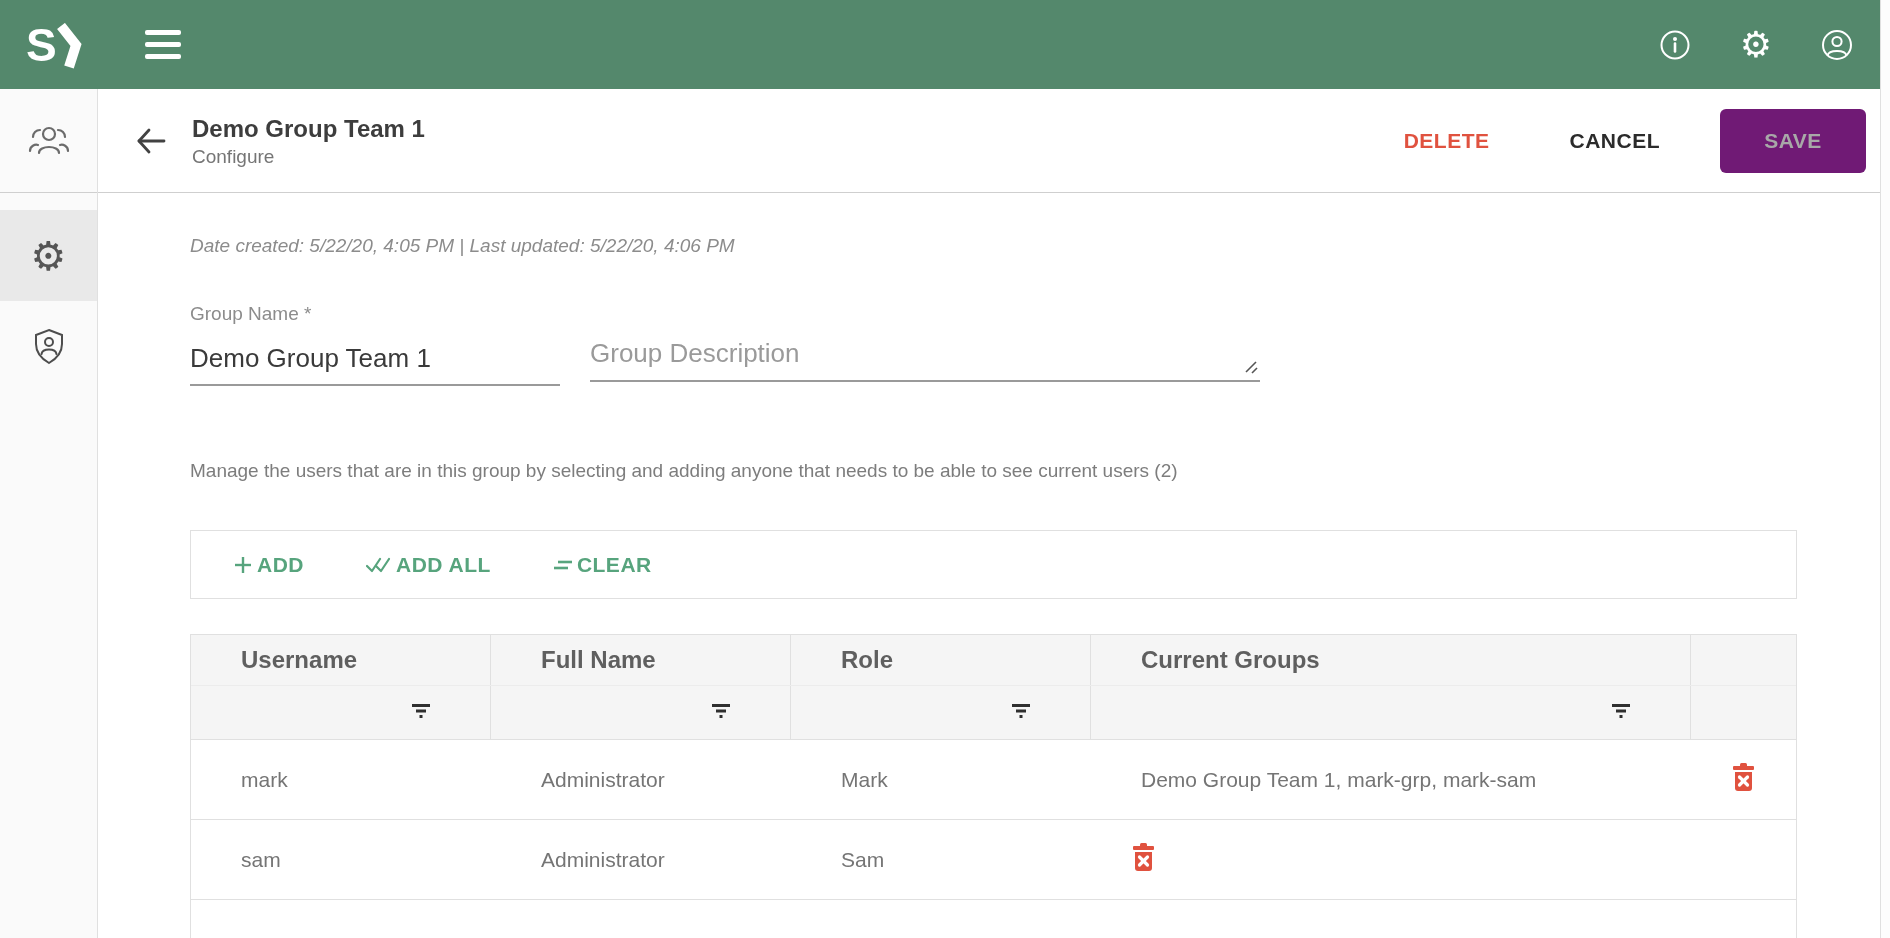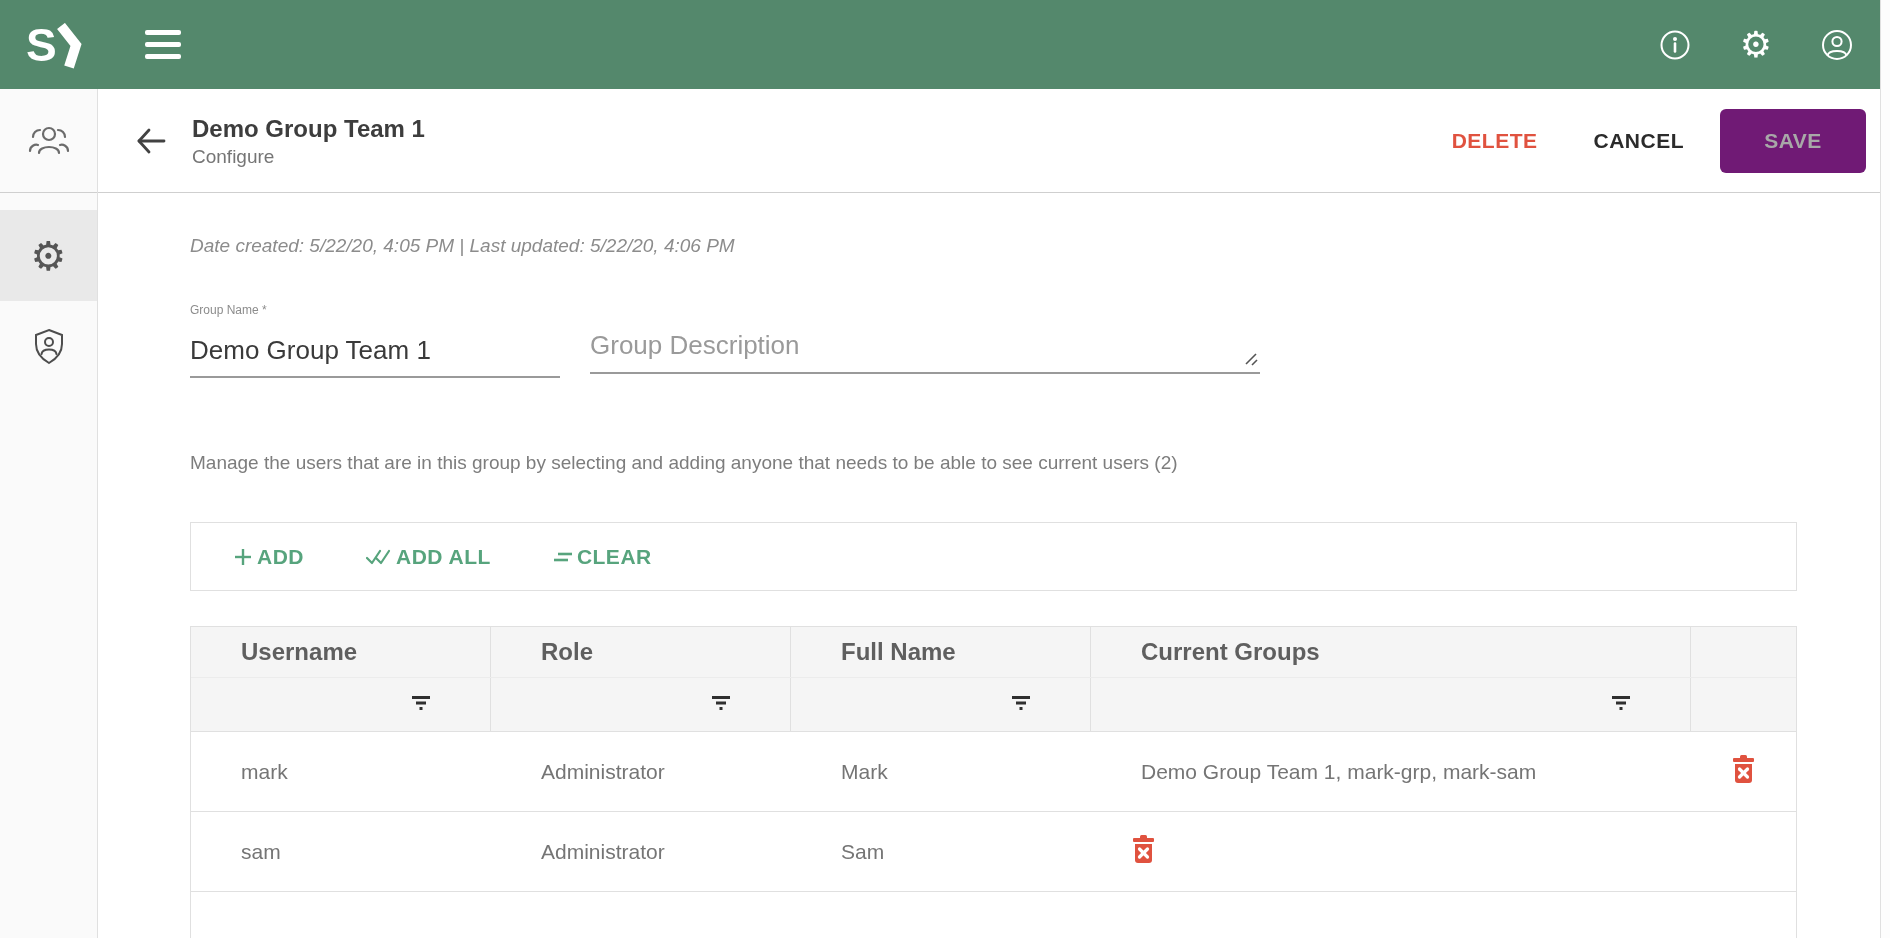--- a/index.html
+++ b/index.html
@@ -33,35 +33,35 @@
   .gear-glyph { font-size:40px; color:#555; font-family:"DejaVu Sans", sans-serif; line-height:1; }
 
   
   .page-header { position:absolute; left:98px; top:89px; width:1782px; height:104px;
                  background:#fff; border-bottom:1px solid #cfcfcf;
                  display:flex; align-items:center; padding:0 14px 0 36px; }
   .back-btn { width:34px; height:34px; display:flex; align-items:center; justify-content:center; cursor:pointer; }
   .title-block { margin-left:24px; }
   .page-title { font-size:24px; font-weight:bold; color:#3d3d3d; line-height:1.25; }
   .page-subtitle { font-size:19px; color:#757575; margin-top:2px; }
-  .header-actions { margin-left:auto; display:flex; align-items:center; gap:16px; }
+  .header-actions { margin-left:auto; display:flex; align-items:center; gap:40px; }
   .txt-btn { border:none; background:transparent; font-family:inherit; font-size:21px;
              font-weight:bold; letter-spacing:0.5px; cursor:pointer; padding:14px 20px; }
   .btn-delete { color:#e0523f; }
   .btn-cancel { color:#2b2b2b; }
   .btn-save { color:#a8a8a8; background:#701a75; border-radius:6px; width:146px; height:64px; cursor:default; }
 
   
   .content { position:absolute; left:98px; top:193px; width:1782px; height:745px;
              background:#fff; padding:42px 0 0 92px; overflow:hidden; }
   .meta-line { font-size:19px; font-style:italic; color:#8c8c8c; }
 
   .form-row { margin-top:46px; display:flex; align-items:flex-end; }
   .name-field { width:370px; }
-  .field-label { font-size:12px; color:#8c8c8c; margin-bottom:14px; }
+  .field-label { font-size:19px; color:#8c8c8c; margin-bottom:14px; }
   .name-input { width:370px; border:none; border-bottom:2px solid #9a9a9a; outline:none;
                 font-family:inherit; font-size:26px; color:#3a3a3a; padding:4px 0 10px 0; background:transparent; }
   .desc-wrap { position:relative; margin-left:30px; width:670px; }
   .desc-input { width:670px; height:52px; border:none; border-bottom:2px solid #9a9a9a; outline:none;
                 resize:none; overflow:hidden; font-family:inherit; font-size:26px; color:#3a3a3a;
                 padding:8px 0 10px 0; background:transparent; }
   .desc-input::placeholder, .name-input::placeholder { color:#9a9a9a; }
   .resize-handle { position:absolute; right:2px; bottom:12px; }
 
   .manage-text { margin-top:74px; font-size:19px; color:#7d7d7d; }
@@ -216,22 +216,22 @@
           <line x1="1" y1="11" x2="15" y2="11" stroke="#57a47d" stroke-width="2.6"></line>
         </svg>
         <span>CLEAR</span>
       </button>
     </div>
 
     <div class="users-grid">
 
       <div class="grid-row head-row">
         <div class="gc c1">Username</div>
+        <div class="gc c3">Full Name</div>
         <div class="gc c2">Role</div>
-        <div class="gc c3">Full Name</div>
         <div class="gc c4">Current Groups</div>
         <div class="gc c5"></div>
       </div>
 
       <div class="grid-row filter-row">
         <div class="gc c1">
           <button class="filter-btn">
             <svg width="20" height="14" viewBox="0 0 20 14">
               <rect x="1" y="0" width="18" height="3" fill="#2f2f2f"></rect>
               <rect x="5" y="5.5" width="10" height="3" fill="#2f2f2f"></rect>

